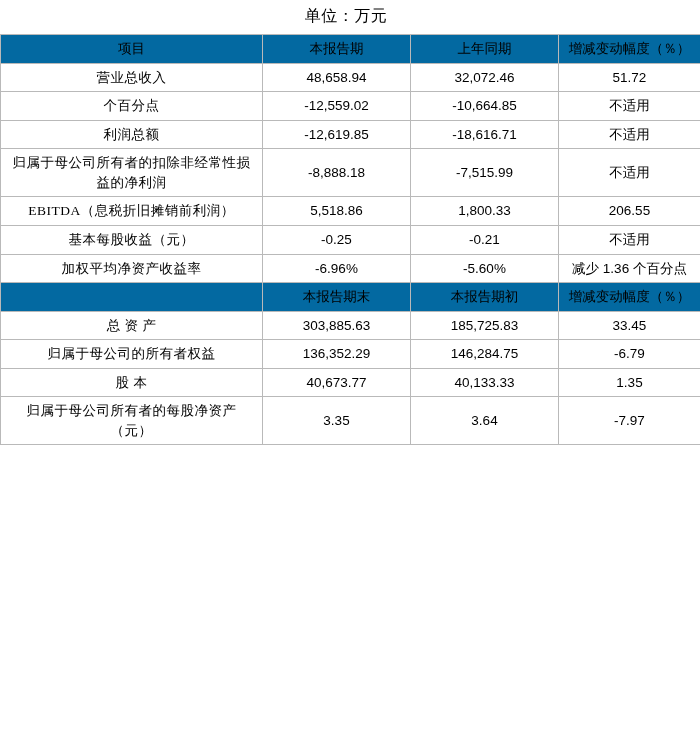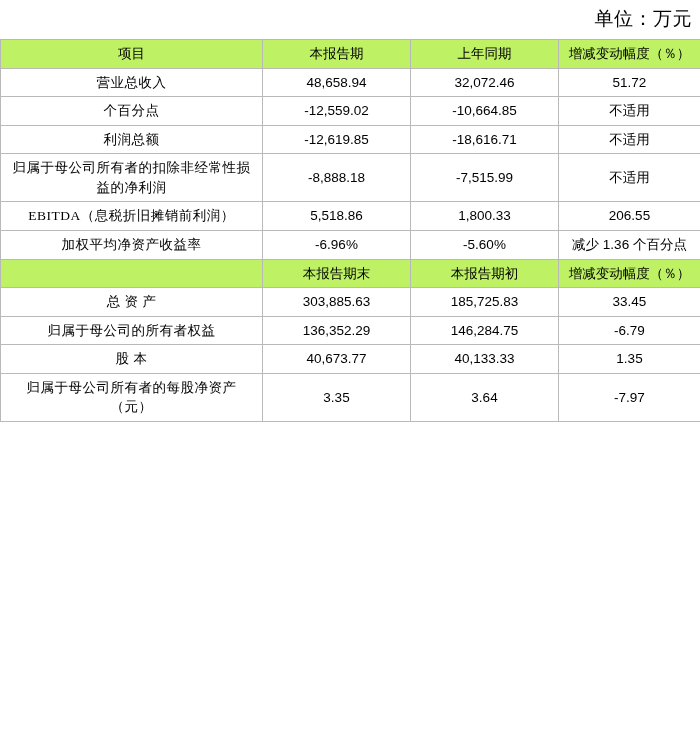--- a/index.html
+++ b/index.html
@@ -14,41 +14,41 @@
     color: #000000;
     overflow: hidden;
   }
   .page {
     width: 700px;
     height: 744px;
     position: relative;
     box-sizing: border-box;
   }
   .unit-line {
-    text-align: right;
-    font-size: 19px;
+    text-align: center;
+    font-size: 16px;
     padding: 6px 8px 7px 0;
     letter-spacing: 0.5px;
   }
   table.fin {
     border-collapse: collapse;
     width: 700px;
     table-layout: fixed;
   }
   table.fin td {
     border: 1px solid #b9b9b9;
     font-size: 13.5px;
     text-align: center;
     vertical-align: middle;
     padding: 4px 6px;
     line-height: 1.45;
     word-break: break-all;
   }
   td.head {
-    background: #bef264;
+    background: #0369a1;
     font-weight: normal;
   }
   td.label {
     letter-spacing: 0.5px;
     font-family: Liberation Serif, serif;
   }
   .col1 { width: 262px; }
   .col2 { width: 148px; }
   .col3 { width: 148px; }
   .col4 { width: 142px; }
@@ -100,20 +100,26 @@
         <td>-7,515.99</td>
         <td>不适用</td>
       </tr>
       <tr>
         <td class="label">EBITDA（息税折旧摊销前利润）</td>
         <td>5,518.86</td>
         <td>1,800.33</td>
         <td>206.55</td>
       </tr>
       <tr>
+        <td class="label">基本每股收益（元）</td>
+        <td>-0.25</td>
+        <td>-0.21</td>
+        <td>不适用</td>
+      </tr>
+      <tr>
         <td class="label">加权平均净资产收益率</td>
         <td>-6.96%</td>
         <td>-5.60%</td>
         <td>减少 1.36 个百分点</td>
       </tr>
 
       <tr>
         <td class="head"></td>
         <td class="head">本报告期末</td>
         <td class="head">本报告期初</td>

